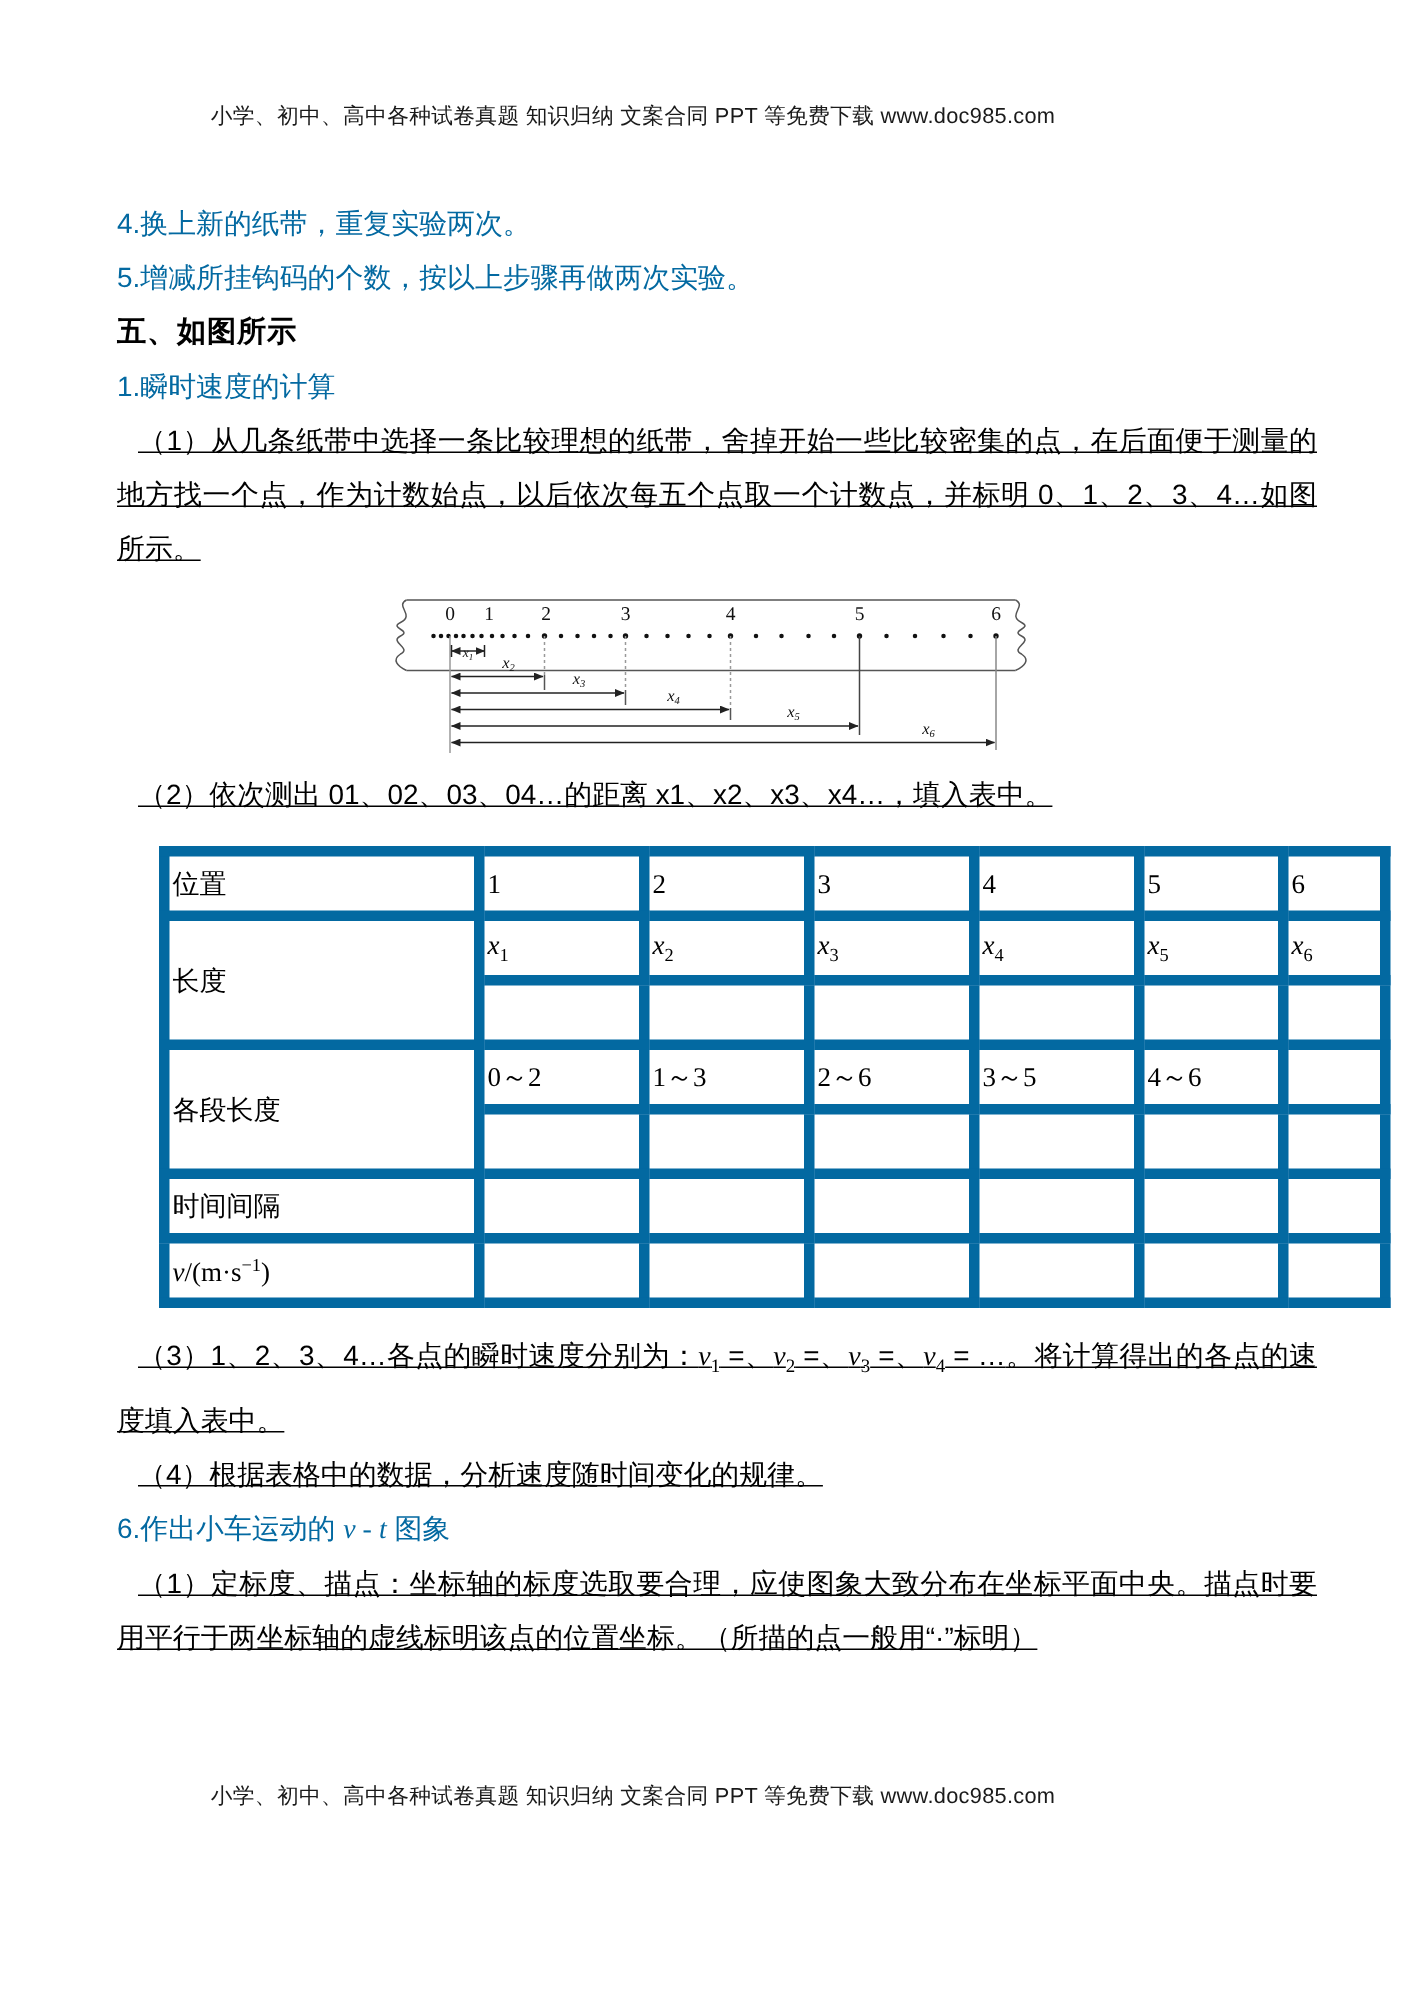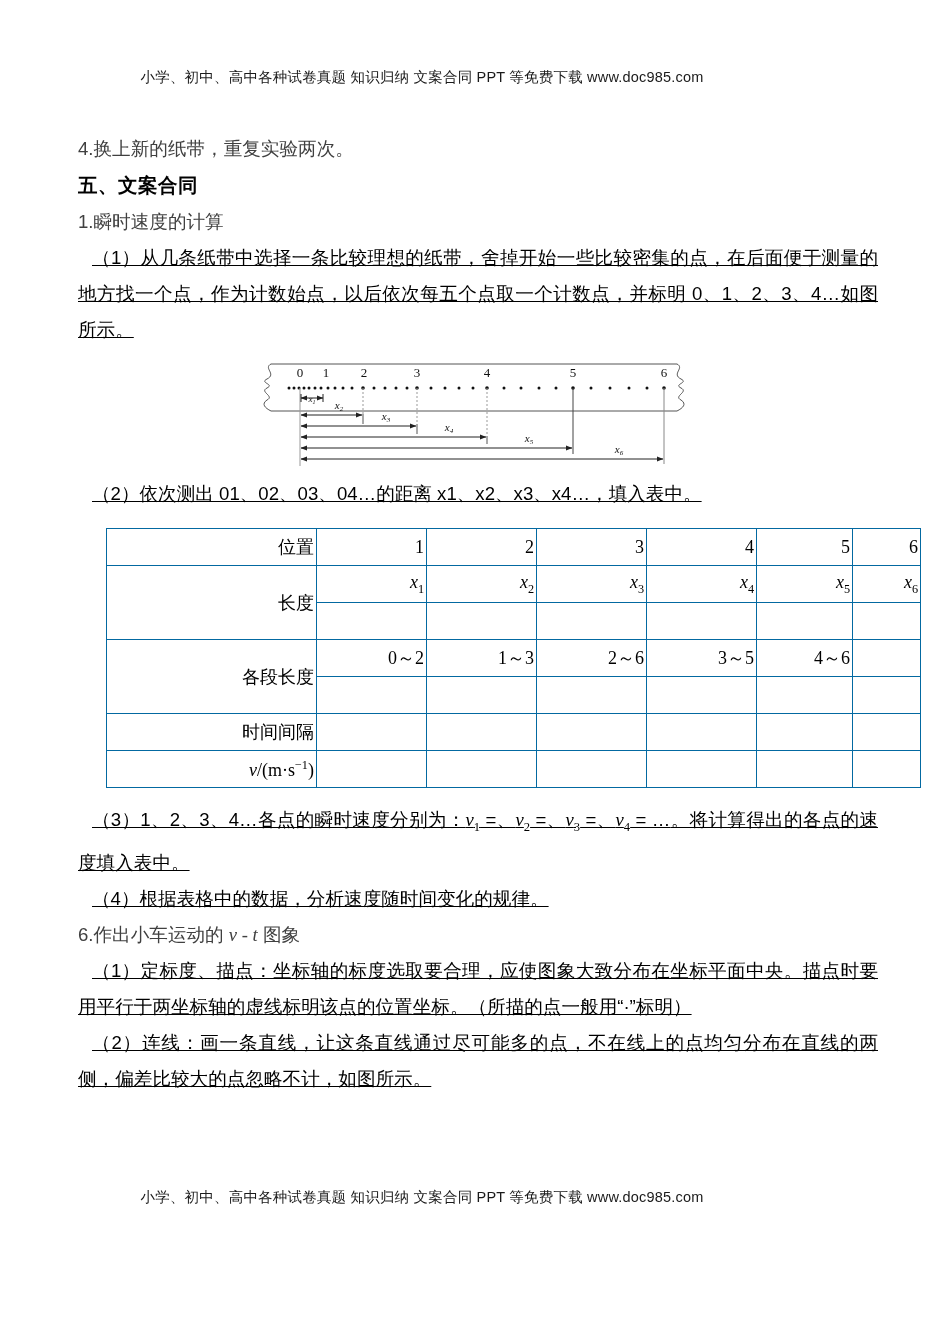--- a/index.html
+++ b/index.html
@@ -40,21 +40,21 @@
     left: 78px;
     top: 131px;
     width: 800px;
   }
 
   p.line {
     margin: 0;
     font-size: 18.6px;
     line-height: 36px;
     font-family: "Liberation Sans", "DejaVu Sans", sans-serif;
-    color: #404040;
+    color: #0369a1;
     white-space: nowrap;
   }
   p.para {
     margin: 0;
     font-size: 18.6px;
     line-height: 36px;
     font-family: "Liberation Sans", "DejaVu Sans", sans-serif;
     text-align: justify;
     text-justify: inter-ideograph;
     color: #000;
@@ -89,23 +89,23 @@
 
   
   .tbl-wrap { margin-top: 16px; }
   table.data {
     border-collapse: collapse;
     width: 744px;
     margin-left: 28px;
     table-layout: fixed;
   }
   table.data td {
-    border: 1px solid #0369a1;
+    border: 7px solid #0369a1;
     height: 36px;
-    text-align: right;
+    text-align: left;
     vertical-align: middle;
     font-family: "Liberation Serif", "DejaVu Serif", serif;
     font-size: 18px;
     padding: 0 2px;
   }
   td.rowlabel {
     font-family: "Liberation Sans", "DejaVu Sans", sans-serif;
     font-size: 17.5px;
   }
   .c-label { width: 210px; }
@@ -117,22 +117,23 @@
 </head>
 <body>
 
 <div class="page">
 
   <div class="runhead">小学、初中、高中各种试卷真题 知识归纳 文案合同 PPT 等免费下载  www.doc985.com</div>
 
   <div class="body">
 
     <p class="line">4.换上新的纸带，重复实验两次。</p>
-
-    <h2 class="sect">五、文案合同</h2>
+    <p class="line">5.增减所挂钩码的个数，按以上步骤再做两次实验。</p>
+
+    <h2 class="sect">五、如图所示</h2>
 
     <p class="line">1.瞬时速度的计算</p>
 
     <p class="para indent">（1）从几条纸带中选择一条比较理想的纸带，舍掉开始一些比较密集的点，在后面便于测量的地方找一个点，作为计数始点，以后依次每五个点取一个计数点，并标明 0、1、2、3、4…如图所示。</p>
 
     <div class="figwrap">
       <div class="figure">
         <svg width="445" height="112" viewBox="0 0 445 112" xmlns="http://www.w3.org/2000/svg">
           <defs>
             <marker id="ah" markerWidth="7" markerHeight="7" refX="6" refY="2.6" orient="auto">
@@ -311,18 +312,17 @@
       <span>（3）1、2、3、4…各点的瞬时速度分别为：</span><span><span class="mvar">v</span><sub>1</sub> =、<span class="mvar">v</span><sub>2</sub> =、<span class="mvar">v</span><sub>3</sub> =、<span class="mvar">v</span><sub>4</sub> = …</span><span>。将计算得出的各点的速度填入表中。</span>
     </p>
 
     <p class="para indent">（4）根据表格中的数据，分析速度随时间变化的规律。</p>
 
     <p class="line">
       <span>6.作出小车运动的 </span><span class="mvar">v - t</span><span> 图象</span>
     </p>
 
     <p class="para indent">（1）定标度、描点：坐标轴的标度选取要合理，应使图象大致分布在坐标平面中央。描点时要用平行于两坐标轴的虚线标明该点的位置坐标。（所描的点一般用“·”标明）</p>
-    <p class="para indent">（2）连线：画一条直线，让这条直线通过尽可能多的点，不在线上的点均匀分布在直线的两侧，偏差比较大的点忽略不计，如图所示。</p>
 
   </div>
 
   <div class="runfoot">小学、初中、高中各种试卷真题 知识归纳 文案合同 PPT 等免费下载  www.doc985.com</div>
 </div>
 
 </body></html>

